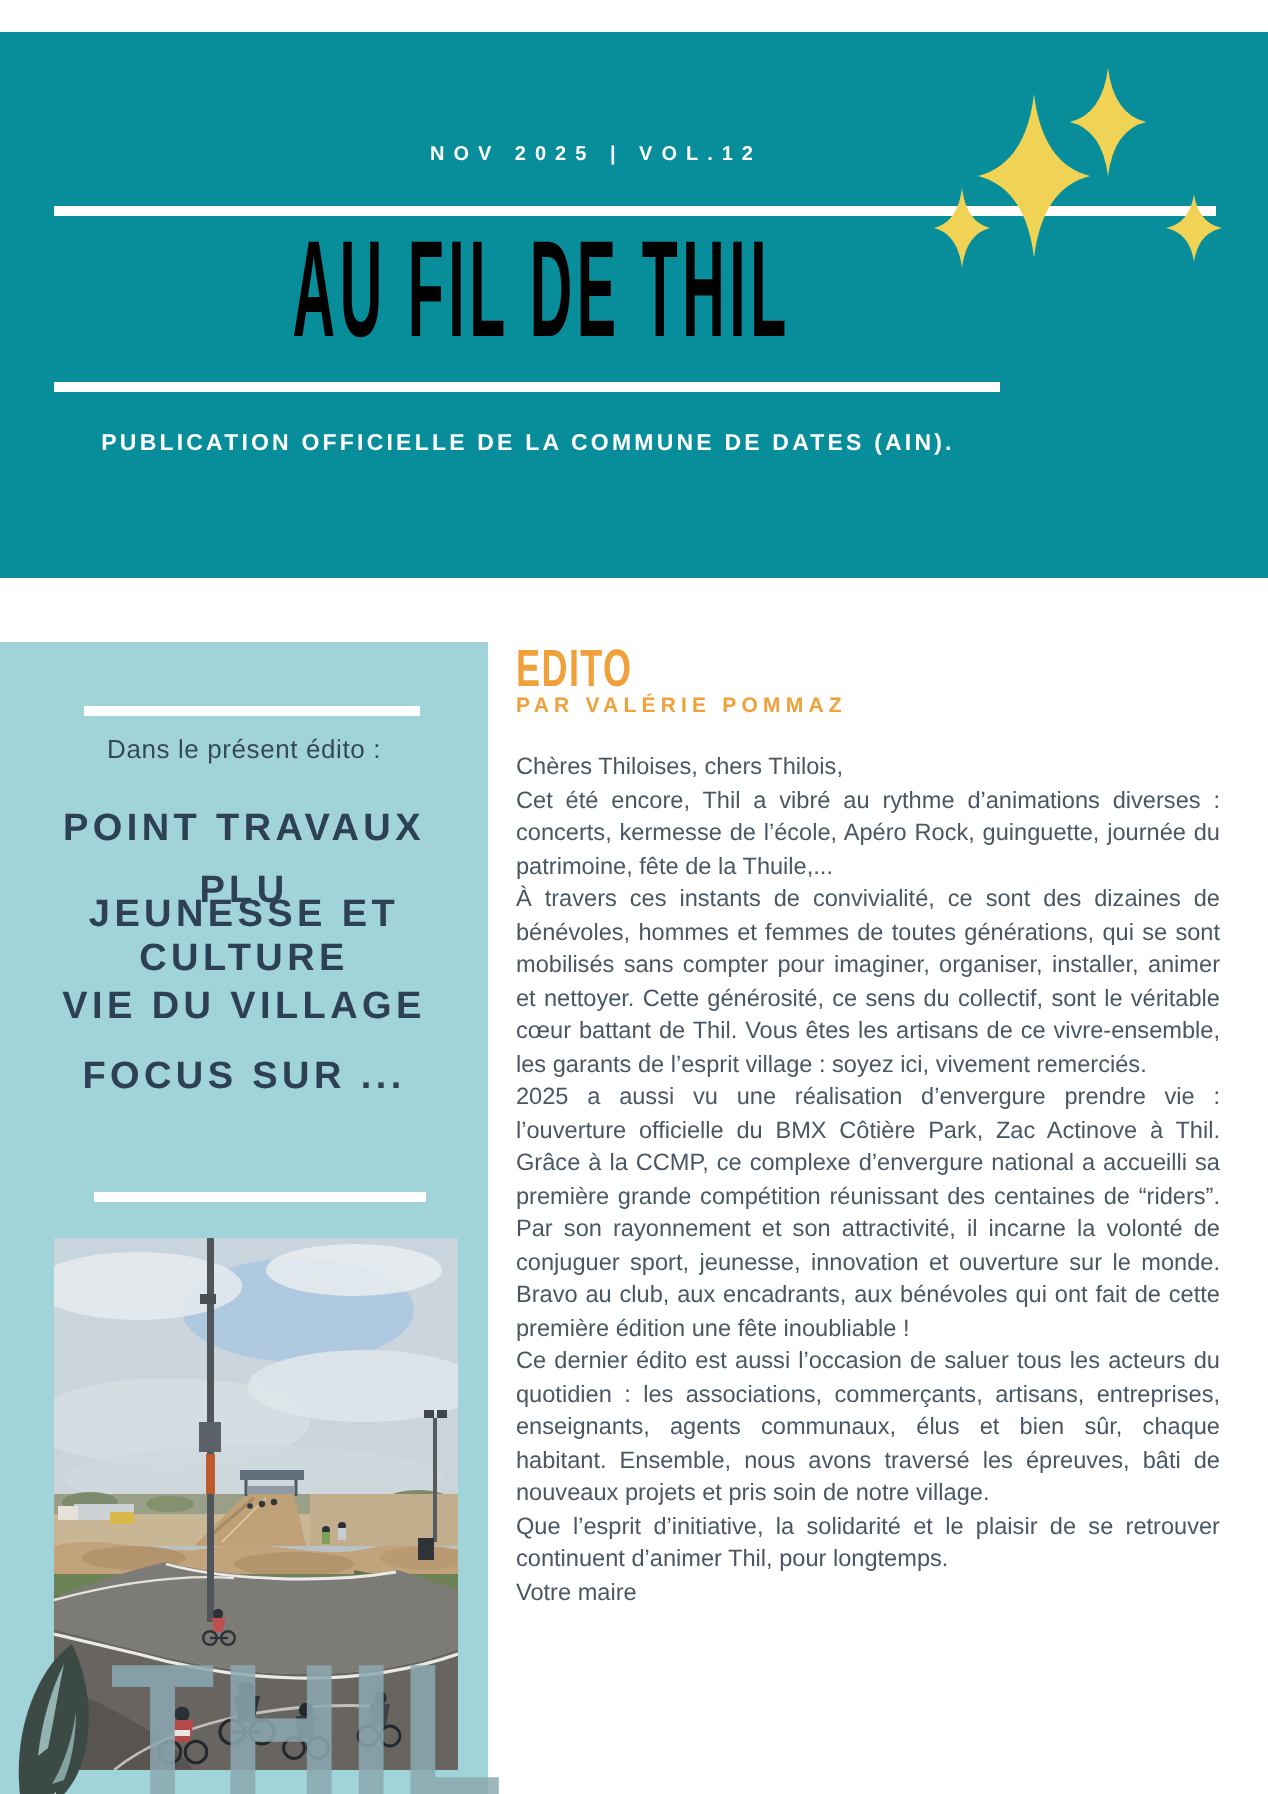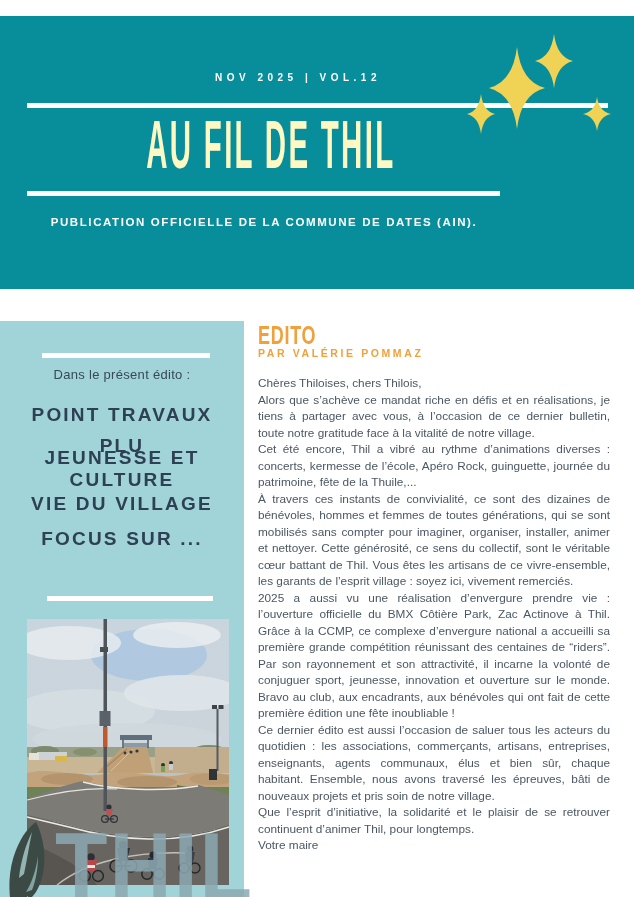--- a/index.html
+++ b/index.html
@@ -15,21 +15,21 @@
   body{font-family:"Liberation Sans",sans-serif;}
   #canvas{position:relative;width:634px;height:897px;background:#ffffff;overflow:hidden;margin:16px auto;}
 
   
   .header{position:absolute;left:0;top:0;width:634px;height:273px;background:var(--header-teal);}
   .issue-line{position:absolute;top:56px;left:0;width:596px;text-align:center;
     color:#ffffff;font-size:10px;font-weight:bold;letter-spacing:4.5px;}
   .rule{position:absolute;height:5px;background:#ffffff;}
   .rule-top{left:27px;top:87px;width:581px;}
   .rule-bottom{left:27px;top:175px;width:473px;}
-  .masthead{position:absolute;top:94px;left:0;width:526px;text-align:left;color:#fef9c3;}
+  .masthead{position:absolute;top:94px;left:0;width:526px;text-align:left;color:#000000;}
   .masthead span{display:inline-block;font-size:64px;font-weight:bold;letter-spacing:5px;
     line-height:1;transform:scale(0.46,1.07);transform-origin:center top;white-space:nowrap;}
   .subtitle{position:absolute;top:200px;left:0;width:528px;text-align:center;
     color:#ffffff;font-size:11.5px;font-weight:bold;letter-spacing:1.6px;}
   .sparkles{position:absolute;left:455px;top:10px;width:180px;height:160px;}
 
   
   .sidebar{position:absolute;left:0;top:305px;width:244px;height:592px;background:var(--sidebar-teal);}
   .side-rule{position:absolute;height:5px;background:#ffffff;}
   .side-rule-1{left:42px;top:32px;width:168px;}
@@ -193,21 +193,20 @@
     <div class="watermark">THIL</div>
   </div>
 
   <div class="content">
     <div class="edito-heading">
       <span>EDITO</span>
     </div>
     <div class="edito-byline">PAR VALÉRIE POMMAZ</div>
     <div class="edito-body">
       <p>Chères Thiloises, chers Thilois,</p>
-      <p>Alors que s’achève ce mandat riche en défis et en réalisations, je tiens à partager avec vous, à l’occasion de ce dernier bulletin, toute notre gratitude face à la vitalité de notre village.</p>
       <p>Cet été encore, Thil a vibré au rythme d’animations diverses : concerts, kermesse de l’école, Apéro Rock, guinguette, journée du patrimoine, fête de la Thuile,...</p>
       <p>À travers ces instants de convivialité, ce sont des dizaines de bénévoles, hommes et femmes de toutes générations, qui se sont mobilisés sans compter pour imaginer, organiser, installer, animer et nettoyer. Cette générosité, ce sens du collectif, sont le véritable cœur battant de Thil. Vous êtes les artisans de ce vivre-ensemble, les garants de l’esprit village : soyez ici, vivement remerciés.</p>
       <p>2025 a aussi vu une réalisation d’envergure prendre vie : l’ouverture officielle du BMX Côtière Park, Zac Actinove à Thil. Grâce à la CCMP, ce complexe d’envergure national a accueilli sa première grande compétition réunissant des centaines de “riders”. Par son rayonnement et son attractivité, il incarne la volonté de conjuguer sport, jeunesse, innovation et ouverture sur le monde. Bravo au club, aux encadrants, aux bénévoles qui ont fait de cette première édition une fête inoubliable !</p>
       <p>Ce dernier édito est aussi l’occasion de saluer tous les acteurs du quotidien : les associations, commerçants, artisans, entreprises, enseignants, agents communaux, élus et bien sûr, chaque habitant. Ensemble, nous avons traversé les épreuves, bâti de nouveaux projets et pris soin de notre village.</p>
       <p>Que l’esprit d’initiative, la solidarité et le plaisir de se retrouver continuent d’animer Thil, pour longtemps.</p>
       <p>Votre maire</p>
     </div>
   </div>
 
 </div>

